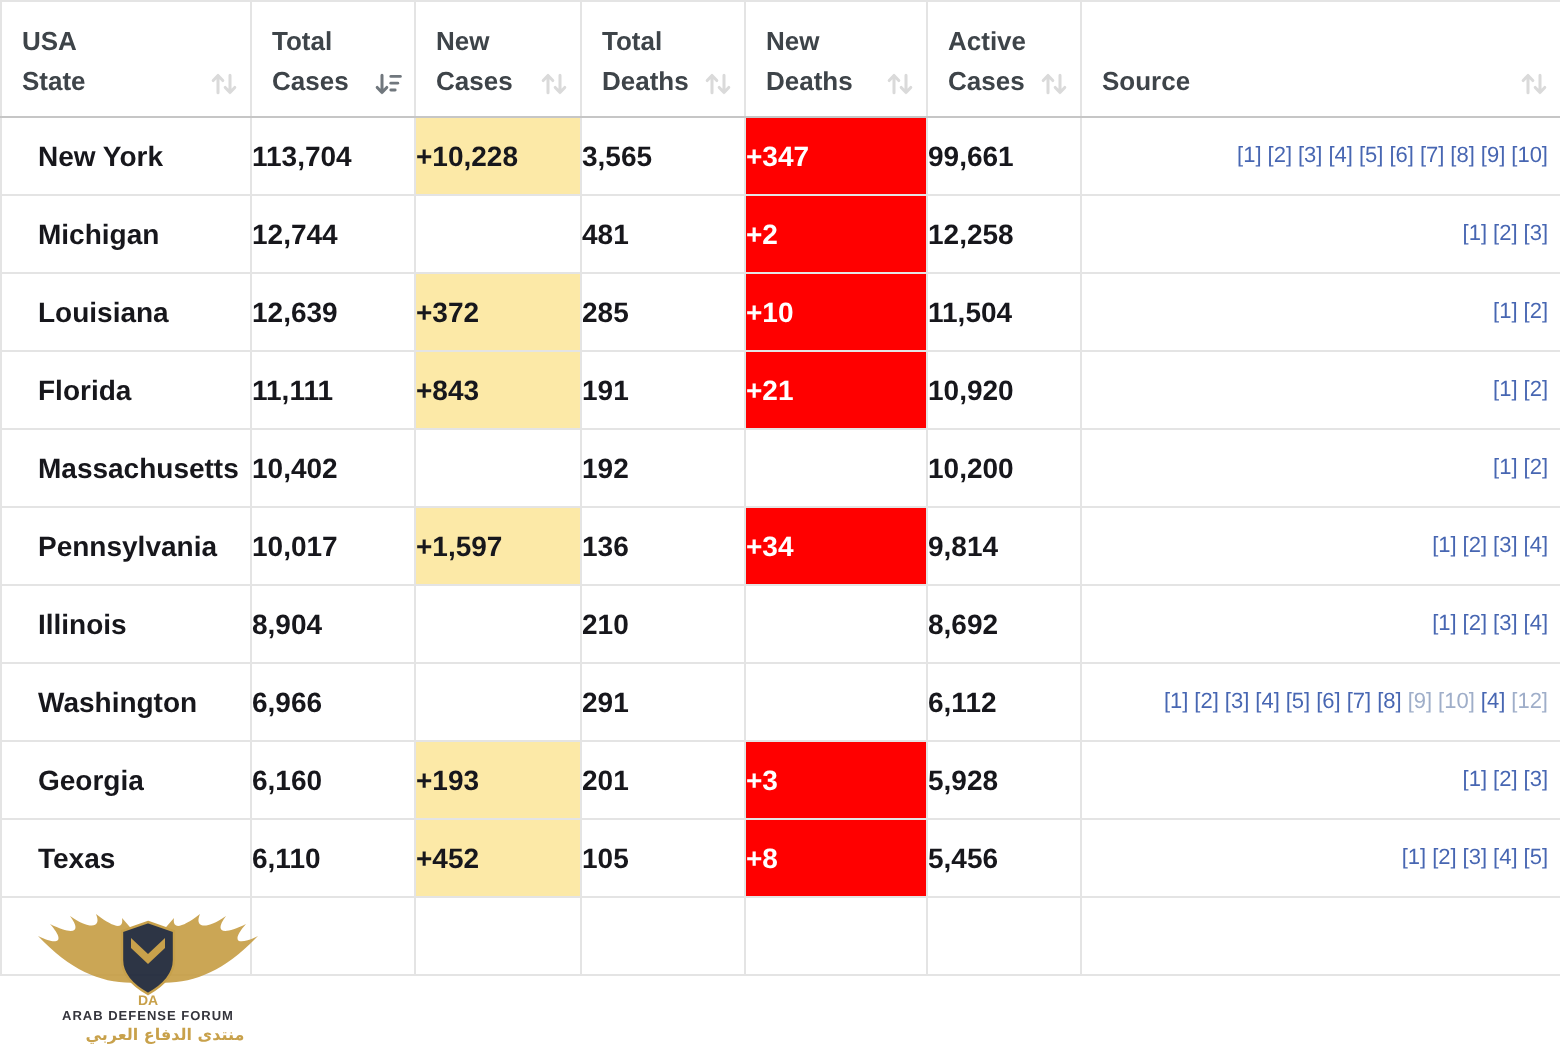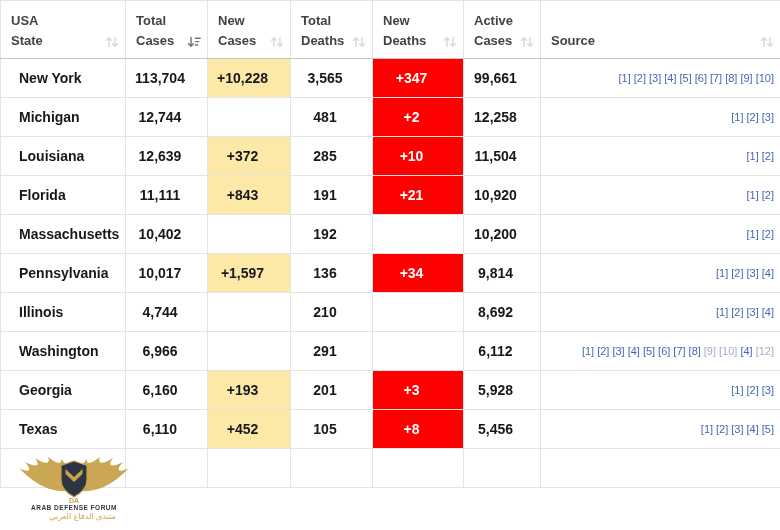--- a/index.html
+++ b/index.html
@@ -25,42 +25,42 @@
   }
   .icon-wrap{position:absolute;right:6px;bottom:10px;line-height:0;}
   tbody tr{height:39px;}
   tbody td{height:39px;background:#fff;}
   td.state{
     font-size:14px;font-weight:700;color:var(--text);
     text-align:left;padding-left:18px;white-space:nowrap;overflow:hidden;
   }
   td.num{
     font-size:14px;font-weight:700;color:var(--text);
-    text-align:center;padding-right:13px;white-space:nowrap;
+    text-align:left;padding-right:13px;white-space:nowrap;
   }
   td.new-cases.filled{background:var(--yellow);}
   td.new-deaths.filled{background:var(--red);color:var(--red-text);}
   td.sources{
     text-align:right;padding:0 6px 0 14px;font-size:11px;
     white-space:nowrap;overflow:hidden;
   }
   .src-link{color:var(--link);margin-left:3px;text-decoration:none;cursor:pointer;}
   .src-link.muted{color:var(--link-muted);}
   tr.partial-row td{height:32px;background:#fff;}
   
   .watermark{
     position:absolute;left:1px;top:456px;width:146px;height:74px;
     opacity:.93;pointer-events:none;text-align:center;z-index:5;
   }
   .wm-org{
     font-size:6.5px;font-weight:700;color:#26262e;letter-spacing:.5px;
     margin-top:-3px;line-height:1.2;
   }
   .wm-ar{
-    font-size:8px;font-weight:400;color:#C49A3E;margin-top:1px;line-height:1.1;
+    font-size:8px;font-weight:700;color:#C49A3E;margin-top:1px;line-height:1.1;
     font-family:"DejaVu Sans",sans-serif;
     margin-left:17px;
   }
 </style>
 </head>
 <body>
 
 <div class="screen">
 
   <table class="stats-table">
@@ -214,21 +214,21 @@
           <td class="state">Pennsylvania</td>
           <td class="num">10,017</td>
           <td class="num new-cases filled">+1,597</td>
           <td class="num">136</td>
           <td class="num new-deaths filled">+34</td>
           <td class="num">9,814</td>
           <td class="sources"><a class="src-link">[1]</a><a class="src-link">[2]</a><a class="src-link">[3]</a><a class="src-link">[4]</a></td>
         </tr>
         <tr>
           <td class="state">Illinois</td>
-          <td class="num">4,744</td>
+          <td class="num">8,904</td>
           <td class="num new-cases"></td>
           <td class="num">210</td>
           <td class="num new-deaths"></td>
           <td class="num">8,692</td>
           <td class="sources"><a class="src-link">[1]</a><a class="src-link">[2]</a><a class="src-link">[3]</a><a class="src-link">[4]</a></td>
         </tr>
         <tr>
           <td class="state">Washington</td>
           <td class="num">6,966</td>
           <td class="num new-cases"></td>

